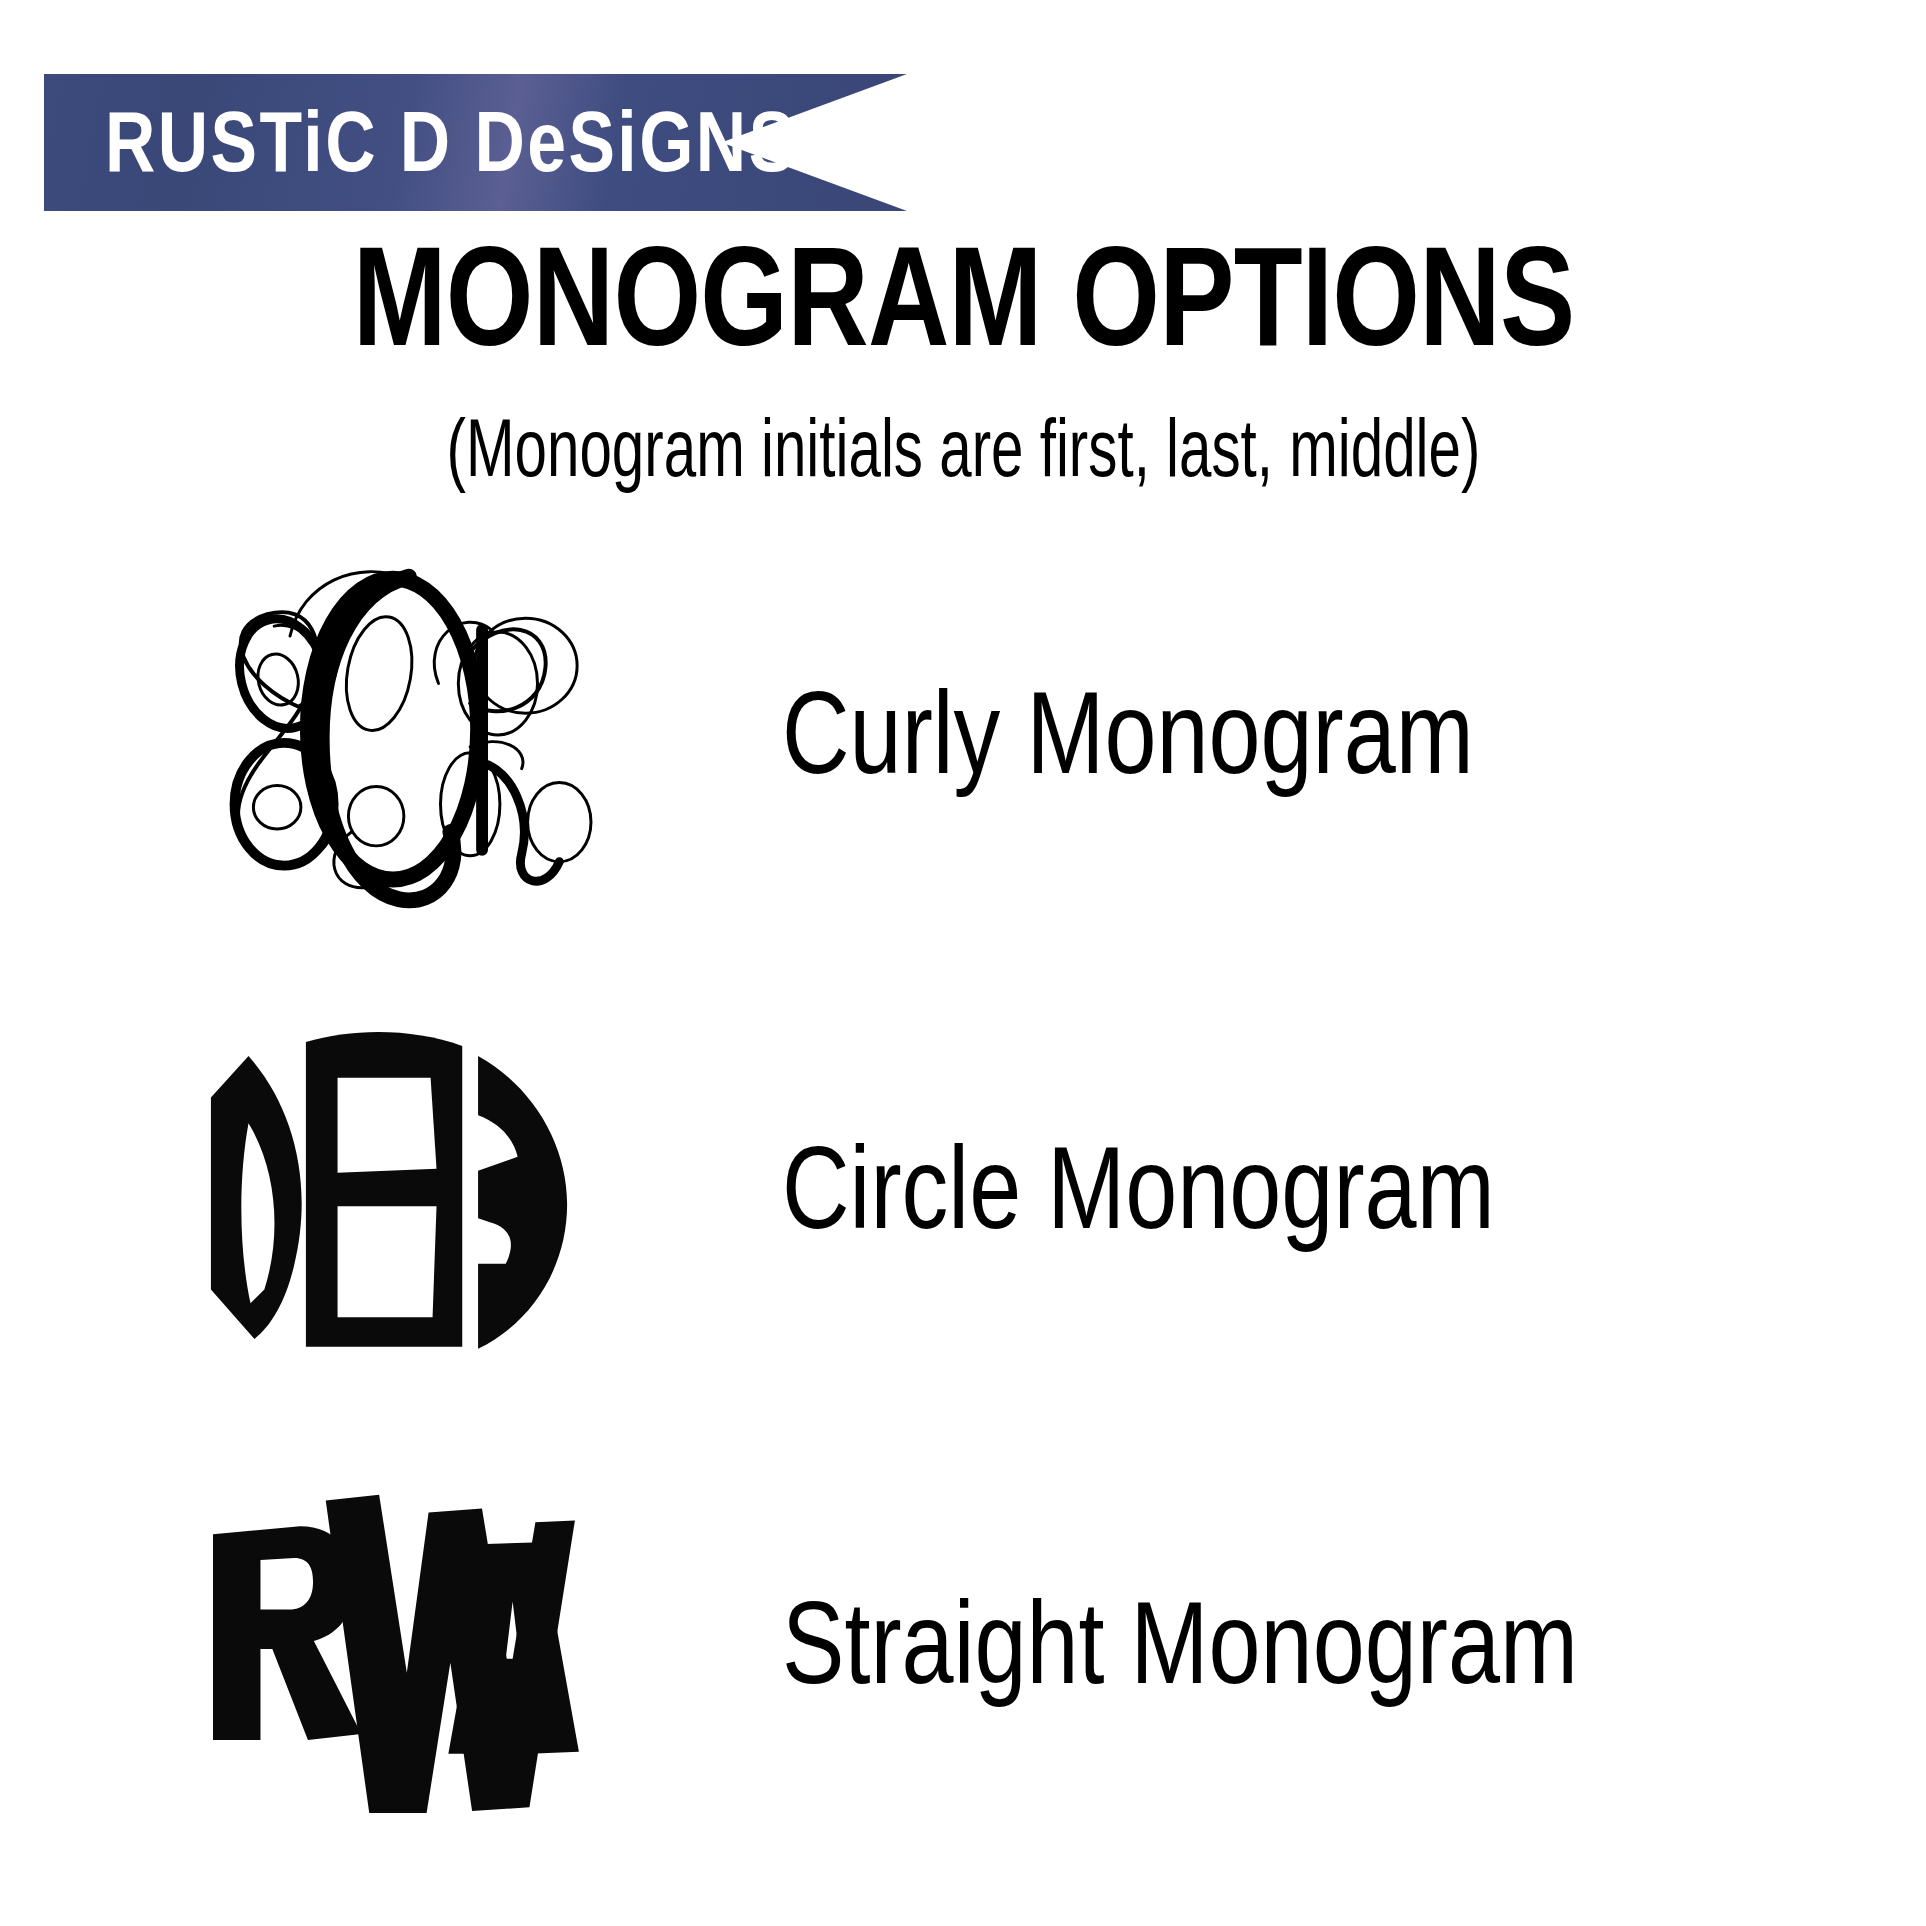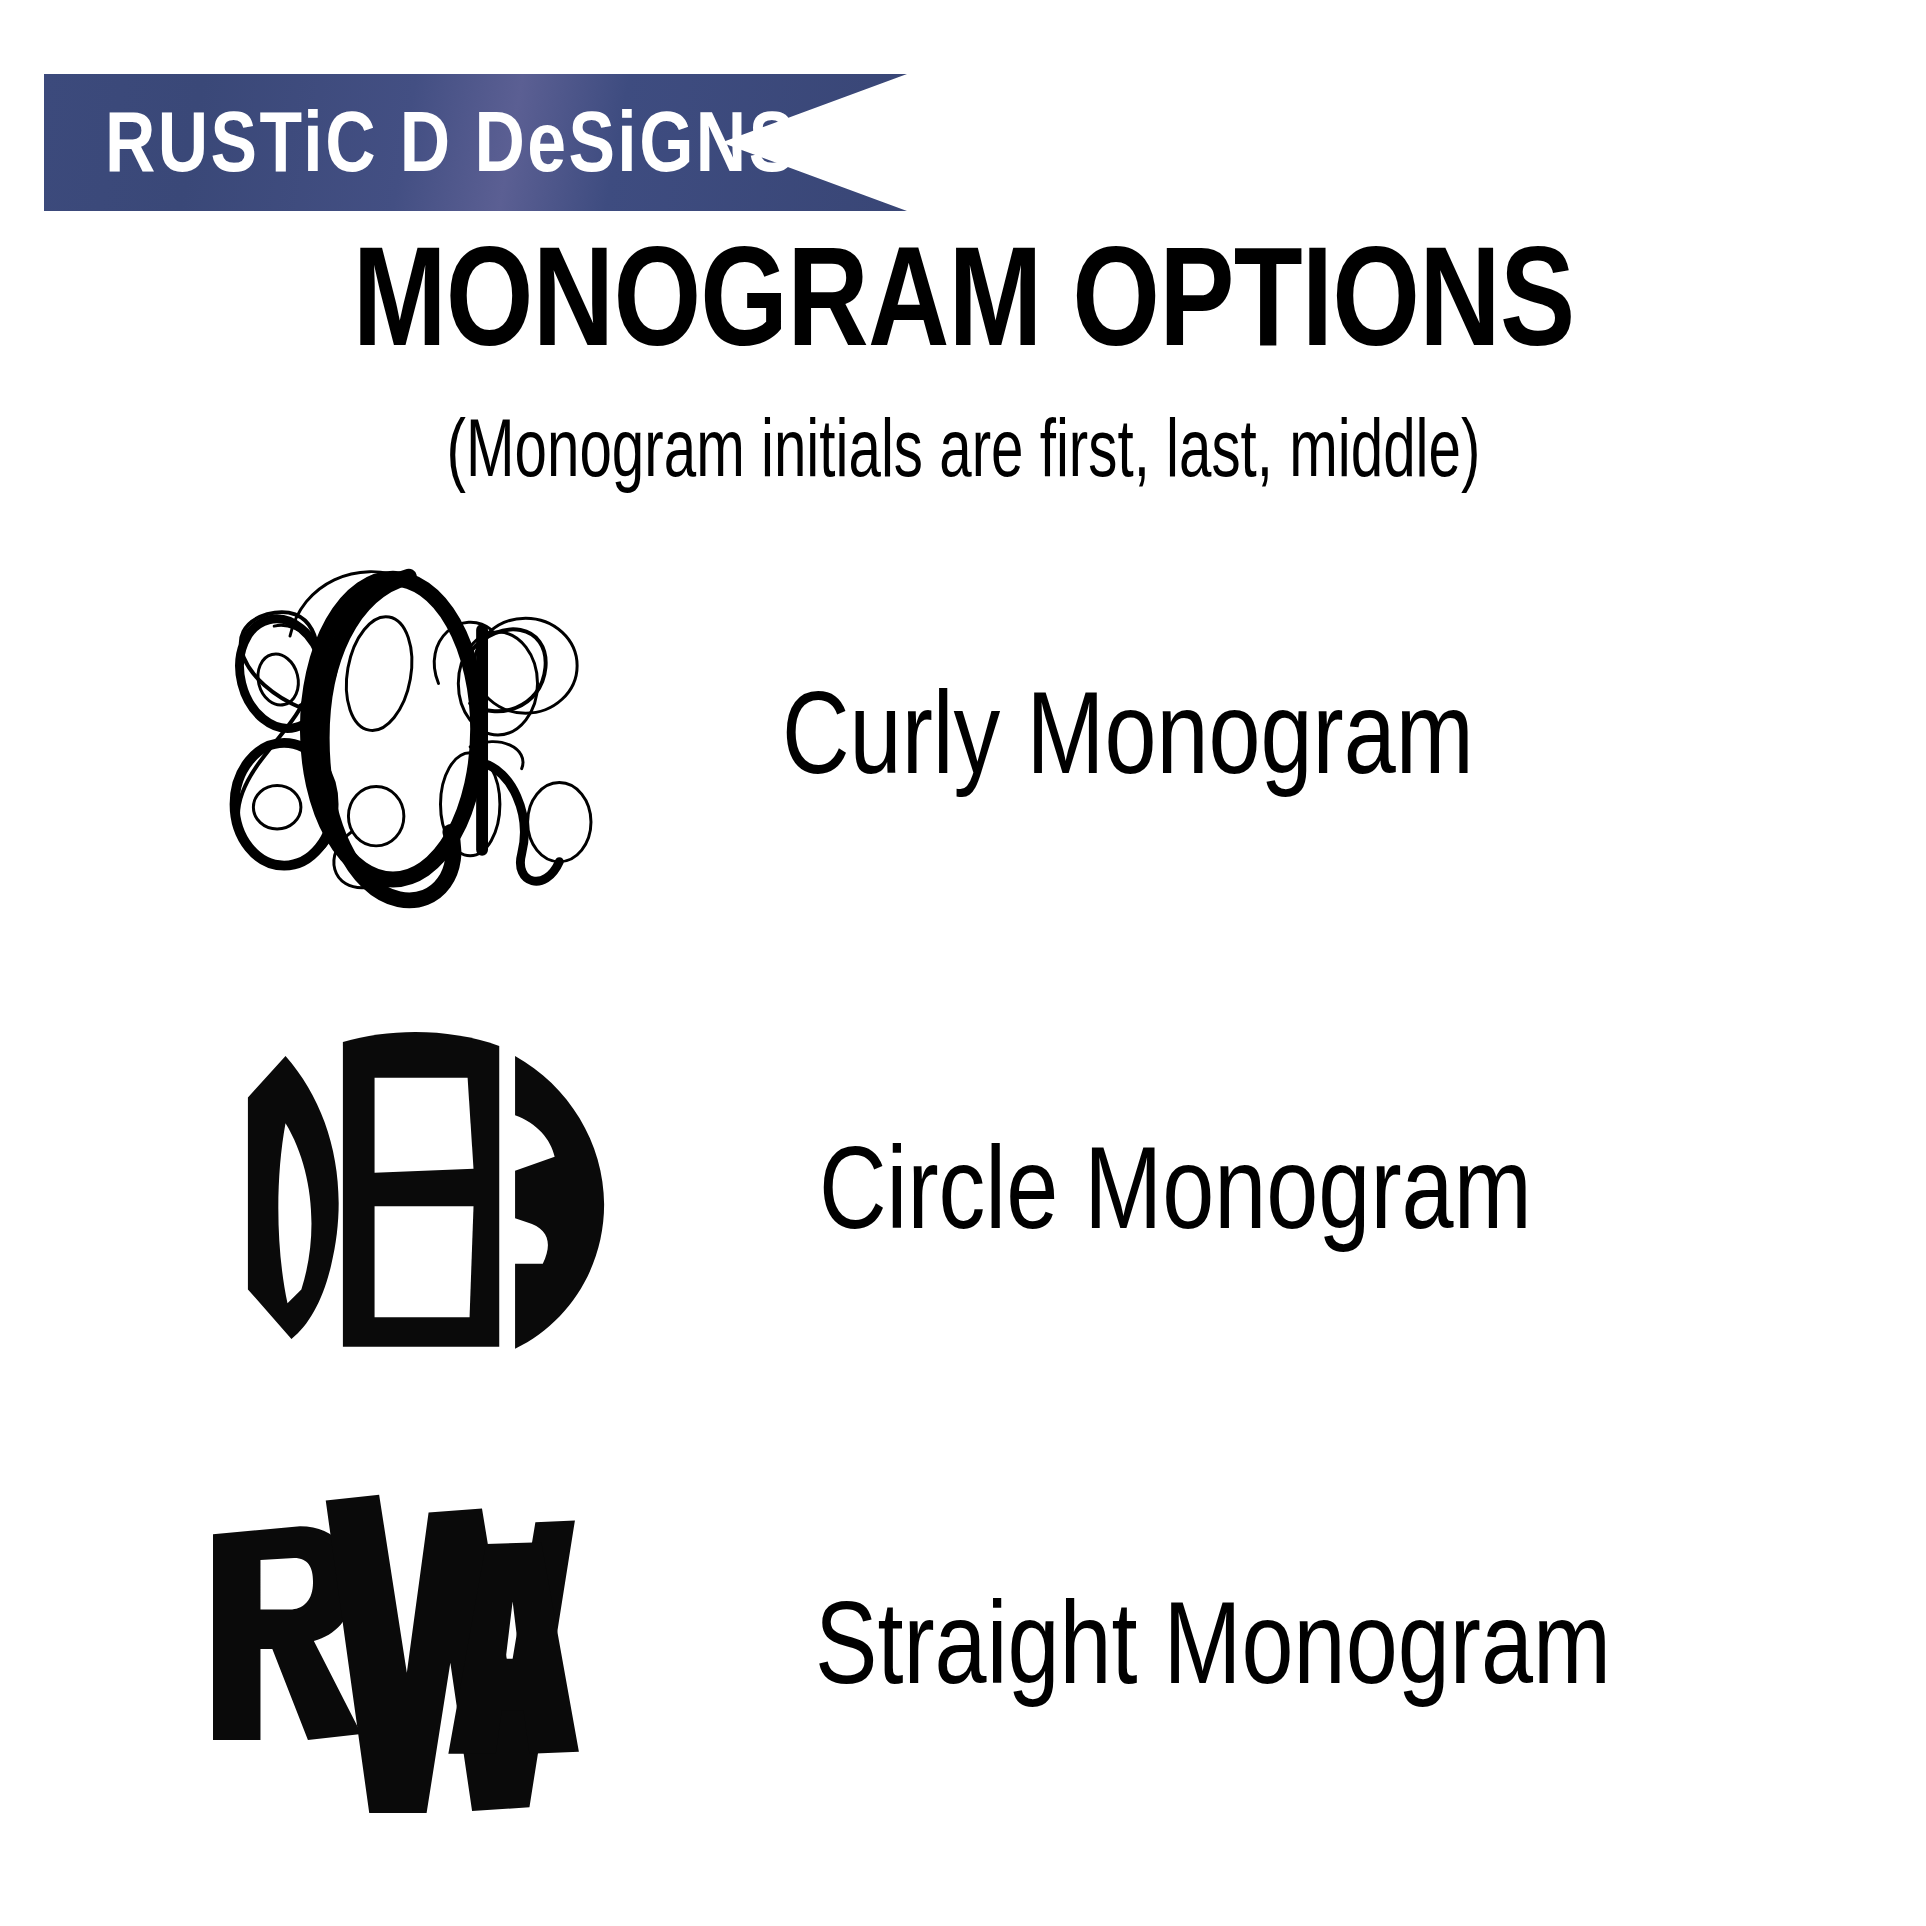--- a/index.html
+++ b/index.html
@@ -107,22 +107,22 @@
     color: #000000;
     font-size: 117px;
     line-height: 1.05;
     letter-spacing: 0px;
     white-space: nowrap;
     transform: scaleX(0.80);
     transform-origin: left center;
   }
 
   #row-curly    { top: 535px;  height: 396px; }
-  #row-circle   { top: 990px; height: 396px; padding-left: 37px; }
-  #row-straight { top: 1445px; height: 396px; gap: 33px; }
+  #row-circle   { top: 990px; height: 396px; }
+  #row-straight { top: 1445px; height: 396px; }
 
   .art-svg { display: block; }
 </style>
 </head>
 <body>
 
 <div class="banner-wrap">
   <div class="banner-shape"></div>
   <div class="banner-label">RUSTiC D DeSiGNS</div>
 </div>

